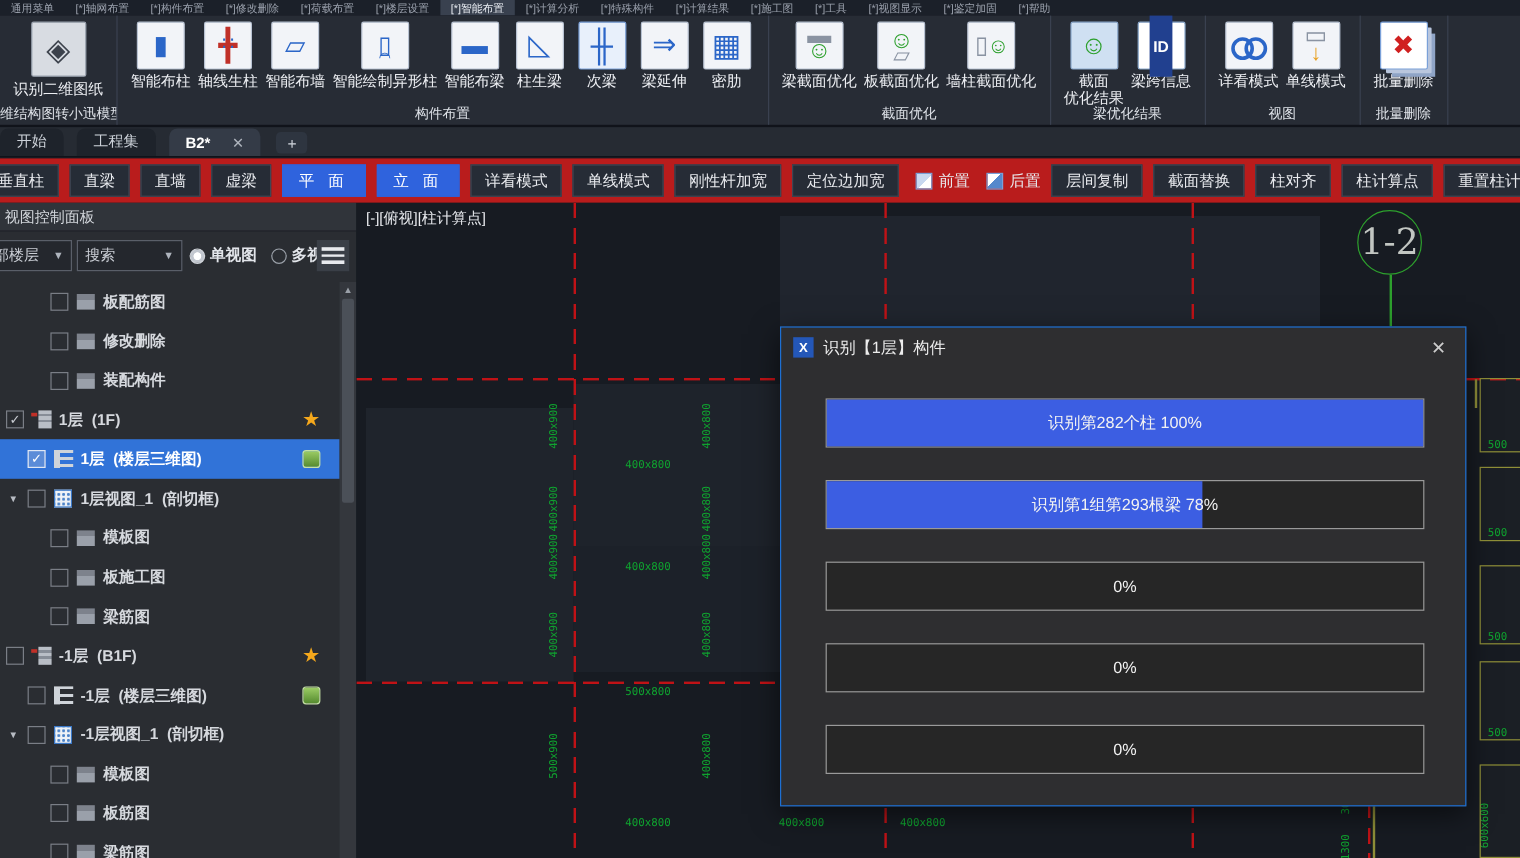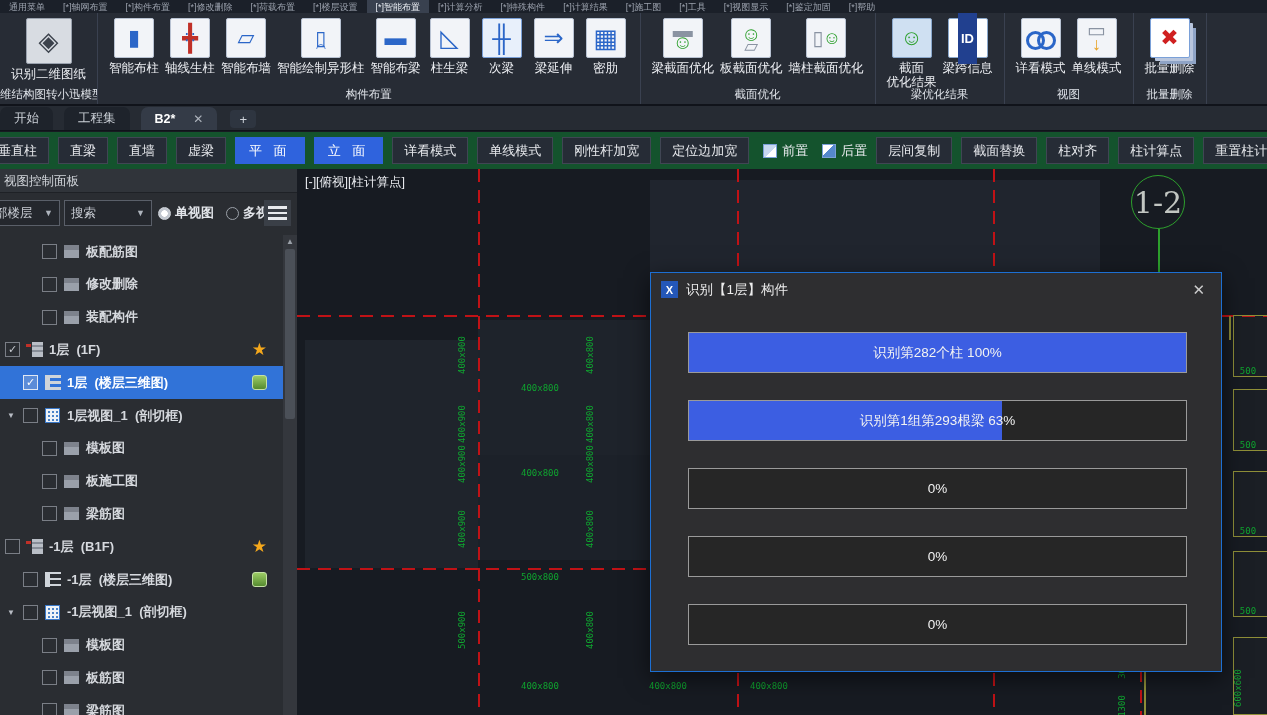--- a/index.html
+++ b/index.html
@@ -36,21 +36,21 @@
   .doctabs{position:absolute;left:0;top:106px;width:100%;height:25px;background:#262b33;
       display:flex;align-items:flex-end;padding-left:0;border-bottom:1px solid #10131a;}
   .dtab{height:23px;display:flex;align-items:center;padding:0 14px;margin-right:11px;
       background:#1e232b;border-radius:7px 7px 0 0;font-size:12.5px;color:#ccd1d8;}
   .dtab.active{background:#343b47;color:#ffffff;font-weight:bold;}
   .dtab .closex{margin-left:18px;font-size:12px;color:#aeb4bd;}
   .addtab{width:26px;height:18px;margin-left:2px;margin-bottom:2px;border-radius:4px;background:#2e3540;
       color:#cfd4db;font-size:13px;display:flex;align-items:center;justify-content:center;}
 
   
-  .toolbar{position:absolute;left:0;top:132px;width:100%;height:37px;background:#14532d;
+  .toolbar{position:absolute;left:0;top:132px;width:100%;height:37px;background:#b91c1c;
       display:flex;align-items:center;padding-left:0;}
   .tbtn{height:27px;display:flex;align-items:center;justify-content:center;padding:0 11px;
       margin-right:9px;background:#262c36;border:1px solid #404654;font-size:13px;color:#e8eaee;
       white-space:nowrap;flex:0 0 auto;}
   .tbtn.active{background:#2f63dd;border-color:#2f63dd;color:#fff;letter-spacing:4px;padding:0 13px;}
   .tbtn.flat{background:transparent;border-color:transparent;padding:0 4px;margin-right:4px;}
   .tbtn .mini{width:14px;height:14px;border:1px solid #7aa0d8;background:#fff;margin-right:5px;flex:0 0 auto;}
   .tbtn .mini.front{background:linear-gradient(135deg,#c8d8f0 55%,#fff 55%);}
   .tbtn .mini.back{background:linear-gradient(135deg,#fff 45%,#5588cc 45%);}
   .tbtn:first-child{margin-left:-14px;}
@@ -508,21 +508,21 @@
       <div class="dlg-title-text">识别【1层】构件</div>
       <div class="dlg-close">✕</div>
     </div>
     <div id="dlgBars">
         <div class="pbar" style="top: 59px;">
           <div class="fill" style="width: 100%; background: rgb(60, 94, 226);"></div>
           <div class="ptext">识别第282个柱  100%</div>
         </div>
         <div class="pbar" style="top: 127px;">
           <div class="fill" style="width: 63%; background: rgb(60, 94, 226);"></div>
-          <div class="ptext">识别第1组第293根梁  63%</div>
+          <div class="ptext">识别第1组第293根梁  78%</div>
         </div>
         <div class="pbar" style="top: 195px;">
           <div class="fill" style="width: 0%; background: rgb(60, 94, 226);"></div>
           <div class="ptext">0%</div>
         </div>
         <div class="pbar" style="top: 263px;">
           <div class="fill" style="width: 0%; background: rgb(60, 94, 226);"></div>
           <div class="ptext">0%</div>
         </div>
         <div class="pbar" style="top: 331px;">

